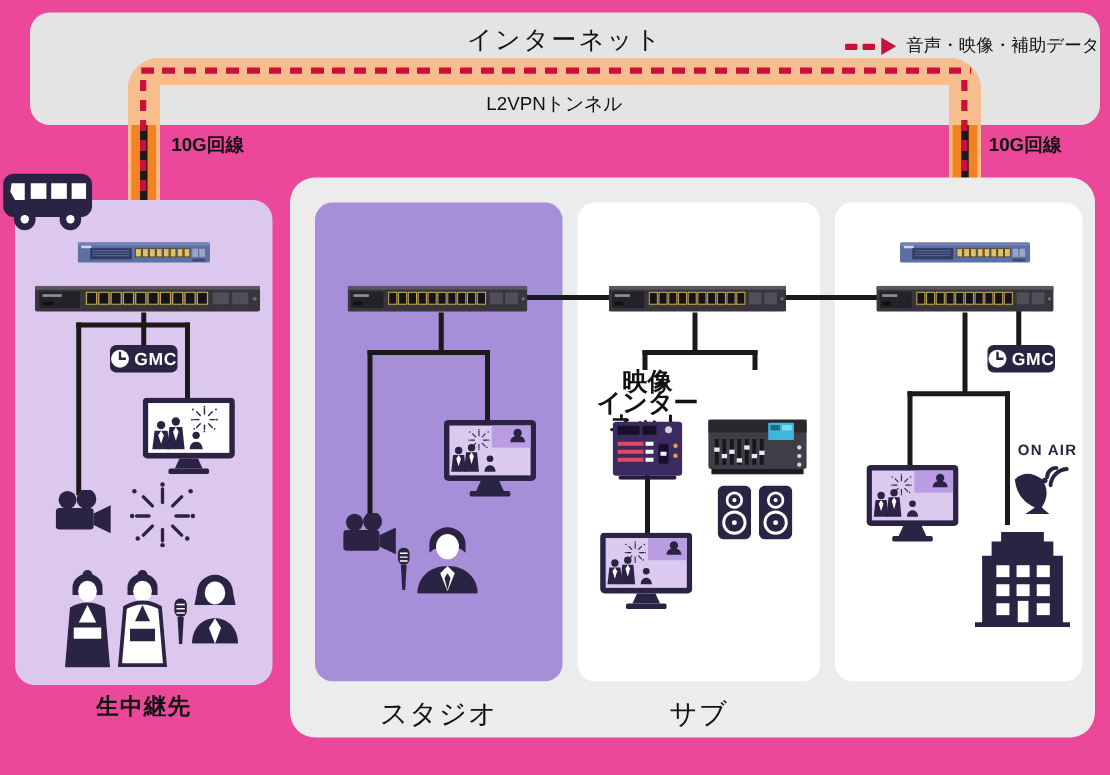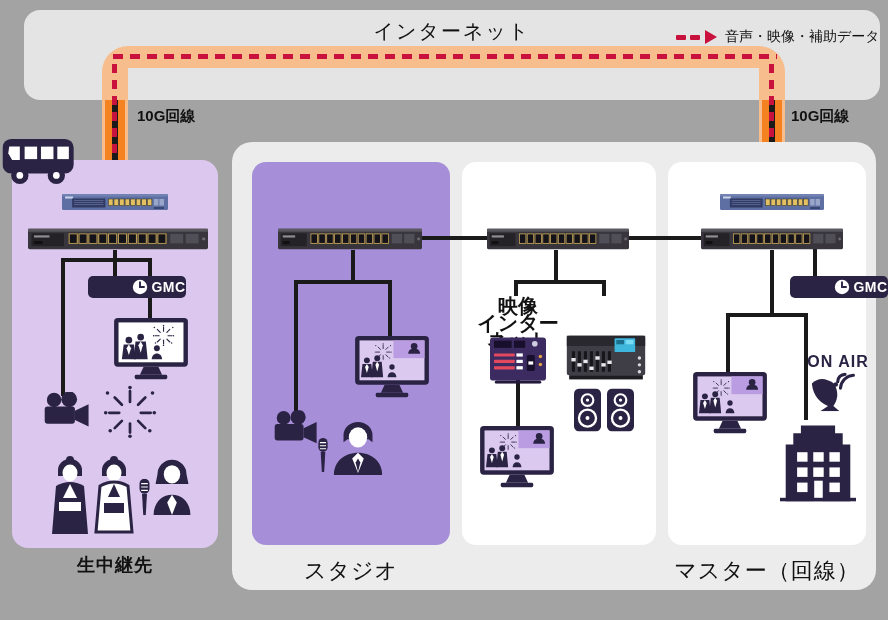--- a/index.html
+++ b/index.html
@@ -1,24 +1,24 @@
 <!DOCTYPE html>
 <html lang="ja"><head>
 <meta charset="utf-8">
 <style>
   html,body{margin:0;padding:0;background:#fff;}
   body{font-family:"Liberation Sans","DejaVu Sans",sans-serif;color:#111;}
-  #stage{position:relative;width:888px;height:620px;background:#a3a3a3;overflow:hidden;}
+  #stage{position:relative;width:888px;height:620px;background:#ec4899;overflow:hidden;}
   .abs{position:absolute;}
   .panel{position:absolute;border-radius:16px;}
   .line{position:absolute;background:#1a1a1a;}
   .plabel{position:absolute;text-align:center;font-size:22px;color:#111;letter-spacing:1px;}
   .plabel.bold{font-weight:bold;font-size:18px;}
   .gmc-badge{position:absolute;display:flex;align-items:center;justify-content:center;gap:3px;
-    background:#2a2343;border-radius:5px;color:#fff;font-weight:bold;font-size:14px;letter-spacing:.5px;padding-left:44px;}
+    background:#2a2343;border-radius:5px;color:#fff;font-weight:bold;font-size:14px;letter-spacing:.5px;}
   .dash-h{position:absolute;background:repeating-linear-gradient(90deg,#c8113c 0 10px,transparent 10px 17px);}
   .dash-v{position:absolute;background:repeating-linear-gradient(180deg,#c8113c 0 9px,transparent 9px 16px);}
   .arrow-down{position:absolute;width:0;height:0;border-left:13px solid transparent;border-right:13px solid transparent;border-top:26px solid #c5175a;}
   .linelabel{position:absolute;font-weight:bold;font-size:15px;color:#111;}
   .two-line{position:absolute;text-align:center;font-size:20px;font-weight:600;line-height:17px;color:#111;}
   .legend{position:absolute;display:flex;align-items:center;gap:4px;font-size:14px;font-weight:500;color:#111;}
   .legend .dash{width:10px;height:5px;background:#c8113c;border-radius:1px;}
   .legend .tri{width:0;height:0;border-top:7px solid transparent;border-bottom:7px solid transparent;border-left:12px solid #c8113c;margin-left:1px;}
   svg{display:block;}
 </style>
@@ -287,20 +287,21 @@
   <div class="legend" style="left:676px;top:28px;">
     <span class="dash"></span>
     <span class="dash"></span>
     <span class="tri"></span>
     <span style="margin-left:4px;text-align:center;">音声・映像・補助データ</span>
   </div>
 
   <div class="abs" style="left:102px;top:46px;width:683px;height:150px;box-sizing:border-box;
               border-top:22px solid #f7bd8c;border-left:26px solid #f7bd8c;border-right:26px solid #f7bd8c;
               border-radius:26px 26px 0 0;"></div>
+  <div class="abs" style="left:102px;top:74px;width:683px;text-align:center;font-size:15px;">L2VPNトンネル</div>
 
   <div class="abs" style="left:105px;top:100px;width:20px;height:64px;background:#f58220;"></div>
   <div class="abs" style="left:762px;top:100px;width:20px;height:64px;background:#f58220;"></div>
 
   <div class="line" style="left:112px;top:100px;width:6px;height:129px;"></div>
   <div class="line" style="left:769px;top:100px;width:6px;height:129px;"></div>
 
   <div class="dash-h" style="left:113px;top:54px;width:664px;height:5px;"></div>
   <div class="dash-v" style="left:112px;top:64px;width:5px;height:96px;"></div>
   <div class="dash-v" style="left:769px;top:64px;width:5px;height:96px;"></div>
@@ -414,20 +415,21 @@
     </svg>
   <svg class="abs" style="left:574px;top:388px;" width="27" height="44" viewBox="0 0 30 48">
       <use href="#sym-speaker"></use>
     </svg>
   <svg class="abs" style="left:607px;top:388px;" width="27" height="44" viewBox="0 0 30 48">
       <use href="#sym-speaker"></use>
     </svg>
   <svg class="abs" style="left:480px;top:426px;" width="74" height="62" viewBox="0 0 100 84">
       <use href="#sym-monitor-mix"></use>
     </svg>
+  <div class="plabel" style="left:462px;top:556px;width:194px;">サブ</div>
 
   <div class="line" style="left:770px;top:250px;width:4px;height:65px;"></div>
   <div class="line" style="left:726px;top:313px;width:82px;height:4px;"></div>
   <div class="line" style="left:726px;top:313px;width:4px;height:61px;"></div>
   <div class="line" style="left:804px;top:313px;width:4px;height:107px;"></div>
   <div class="line" style="left:813px;top:247px;width:4px;height:31px;"></div>
   <svg class="abs" style="left:720px;top:193px;" width="104" height="18" viewBox="0 0 210 36" preserveAspectRatio="none">
       <use href="#sym-router"></use>
     </svg>
   <svg class="abs" style="left:701px;top:228px;" width="142" height="22" viewBox="0 0 210 30" preserveAspectRatio="none">
@@ -438,23 +440,22 @@
     <svg width="16" height="16" viewBox="0 0 20 20">
         <circle cx="10" cy="10" r="9" fill="#fff"></circle>
         <path d="M10 4v6h5" stroke="#2a2343" stroke-width="2.4" fill="none" stroke-linecap="round"></path>
       </svg>
     <span>GMC</span>
   </div>
 
   <svg class="abs" style="left:693px;top:372px;" width="74" height="62" viewBox="0 0 100 84">
       <use href="#sym-monitor-mix"></use>
     </svg>
-  <div class="abs" style="left:798px;top:353px;width:80px;text-align:center;font-size:16px;font-weight:bold;color:#2a2343;letter-spacing:1px;">ON AIR</div>
+  <div class="abs" style="left:798px;top:353px;width:80px;text-align:center;font-size:12px;font-weight:bold;color:#2a2343;letter-spacing:1px;">ON AIR</div>
   <svg class="abs" style="left:810px;top:368px;" width="48" height="44" viewBox="0 0 52 46">
       <use href="#sym-dish"></use>
     </svg>
   <svg class="abs" style="left:780px;top:410px;" width="76" height="92" viewBox="0 0 80 96">
       <use href="#sym-building"></use>
     </svg>
-  <div class="plabel" style="left:668px;top:556px;width:198px;">マスター（回線）</div>
 
 
 </div>
 
 </body></html>

